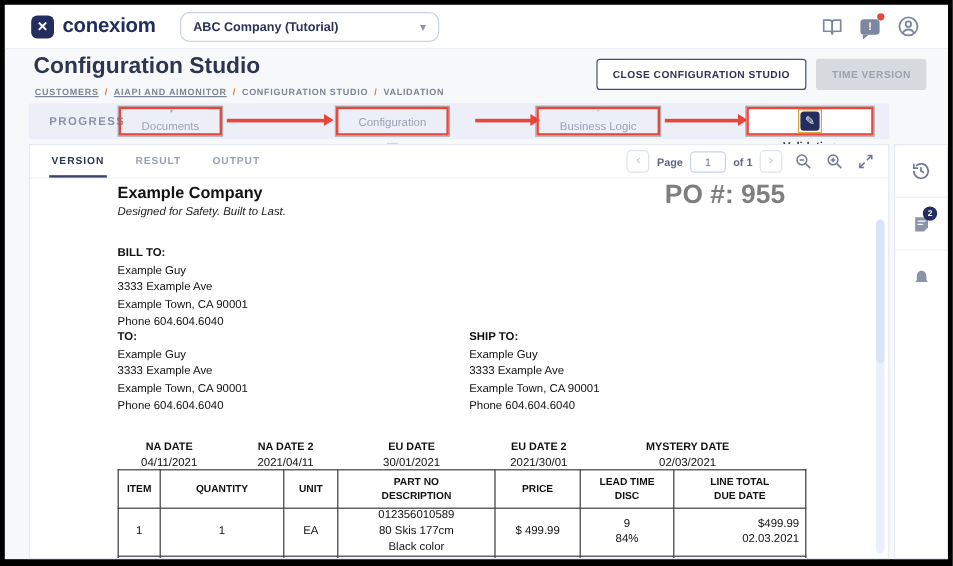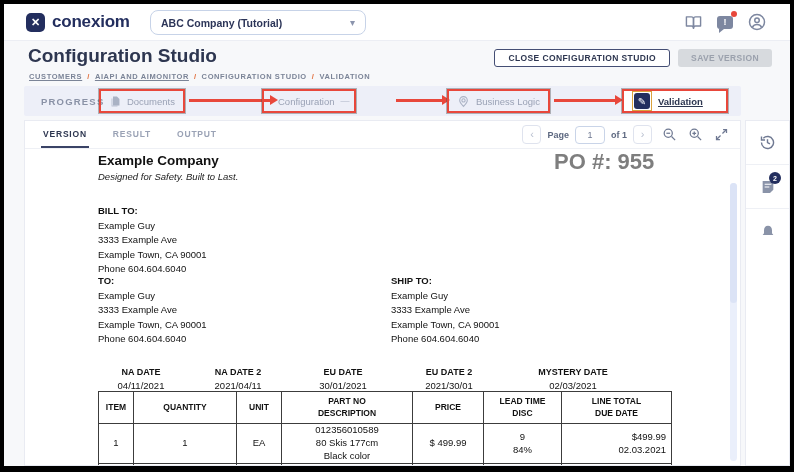--- a/index.html
+++ b/index.html
@@ -21,29 +21,29 @@
   .chat-bubble::after { content:""; position:absolute; left:2px; bottom:-4px; border-top:4px solid #7d87a0; border-right:5px solid transparent; }
   .red-dot { position:absolute; top:-2px; right:-3px; width:6px; height:6px; background:#e8473b; border-radius:50%; }
 
   
   .page-head { position:absolute; top:37px; left:0; right:0; height:46px; }
   .page-title { position:absolute; left:24px; top:4px; font-size:19px; font-weight:600; color:#2d3650; }
   .breadcrumb { position:absolute; left:25px; top:31px; font-size:7.5px; font-weight:700; letter-spacing:.6px; color:#7b8497; white-space:nowrap; }
   .crumb-link { text-decoration:underline; cursor:pointer; }
   .crumb-sep { color:#e2713f; margin:0 5px; }
   .head-buttons { position:absolute; right:18px; top:8px; display:flex; gap:8px; }
-  .btn { font-size:8.5px; font-weight:700; letter-spacing:.4px; border-radius:3px; padding:0 13px; height:18px; cursor:pointer; font-family:"Liberation Sans",sans-serif; }
+  .btn { font-size:8.5px; font-weight:700; letter-spacing:.4px; border-radius:3px; padding:0 13px; height:26px; cursor:pointer; font-family:"Liberation Sans",sans-serif; }
   .btn-close { background:#fff; border:1px solid #444e74; color:#2d3650; }
   .btn-save { background:#d7dade; color:#9ba1ad; border:none; cursor:default; }
   .btn-submit { background:#e0703c; color:#fff; border:none; }
 
   
   .progress-bar { position:absolute; left:20px; top:82px; width:717px; height:30px; background:#edeff8; border-radius:2px; }
   .progress-label { position:absolute; left:17px; top:10px; font-size:9.5px; font-weight:700; letter-spacing:1.2px; color:#8a92a6; }
-  .step { position:absolute; top:3px; height:24px; border:2px solid #e8473b; box-shadow:0 0 0 1px rgba(80,80,80,.4); display:flex; align-items:center; gap:6px; padding:0 8px; cursor:pointer; }
+  .step { position:absolute; top:3px; height:24px; border:2px solid #e8473b; box-shadow:0 0 0 1px rgba(80,80,80,.4); display:flex; align-items:center; gap:6px; padding:0 8px; cursor:pointer;flex-direction:column; }
   .step-label { font-size:9.5px; color:#9aa2b5; white-space:nowrap; }
   .step-dash { color:#b9c0d0; font-size:9px; }
   .step.active { background:#fff; }
   .step.active .step-label { color:#2d3650; font-weight:700; text-decoration:underline; }
   .v-icon-wrap { border:1px solid #daa23e; padding:1px; display:flex; }
   .v-icon { width:16px; height:16px; background:#232e5e; border-radius:3px; color:#fff; font-size:10px; display:flex; align-items:center; justify-content:center; }
   .arrow { position:absolute; top:13px; height:3px; background:#e8473b; }
   .arrow::after { content:""; position:absolute; right:-7px; top:-4px; border-left:8px solid #e8473b; border-top:5.5px solid transparent; border-bottom:5.5px solid transparent; }
 
   
@@ -119,37 +119,37 @@
     </div>
   </div>
 
   <div class="page-head">
     <div class="page-title">Configuration Studio</div>
     <div class="breadcrumb">
       <span class="crumb-link">CUSTOMERS</span><span class="crumb-sep">/</span><span class="crumb-link">AIAPI AND AIMONITOR</span><span class="crumb-sep">/</span><span>CONFIGURATION STUDIO</span><span class="crumb-sep">/</span><span>VALIDATION</span>
     </div>
     <div class="head-buttons">
       <button class="btn btn-close">CLOSE CONFIGURATION STUDIO</button>
-      <button class="btn btn-save">SAVE VERSION</button>
+      <button class="btn btn-save">TIME VERSION</button>
     </div>
   </div>
 
   <div class="progress-bar">
     <span class="progress-label">PROGRESS</span>
 
     <div class="step" style="left:75px; width:86px;">
       <svg width="13" height="13" viewBox="0 0 24 24" fill="#aab2c4">
           <path d="M8 2h8l5 5v13H8z"></path>
           <path d="M5 6h2v14h10v2H5z" opacity=".7"></path>
         </svg>
       <span class="step-label">Documents</span>
     </div>
     <div class="arrow" style="left:165px; width:82px;"></div>
 
-    <div class="step" style="left:238px; width:94px;">
+    <div class="step" style="left:256px; width:94px;">
       <svg width="13" height="13" viewBox="0 0 24 24" fill="none" stroke="#aab2c4" stroke-width="2">
           <rect x="3" y="4" width="18" height="16" rx="2"></rect>
           <path d="M3 9.5h18M10 9.5V20"></path>
         </svg>
       <span class="step-label">Configuration</span>
       <span class="step-dash">—</span>
     </div>
     <div class="arrow" style="left:372px; width:47px;"></div>
 
     <div class="step" style="left:423px; width:103px;">

